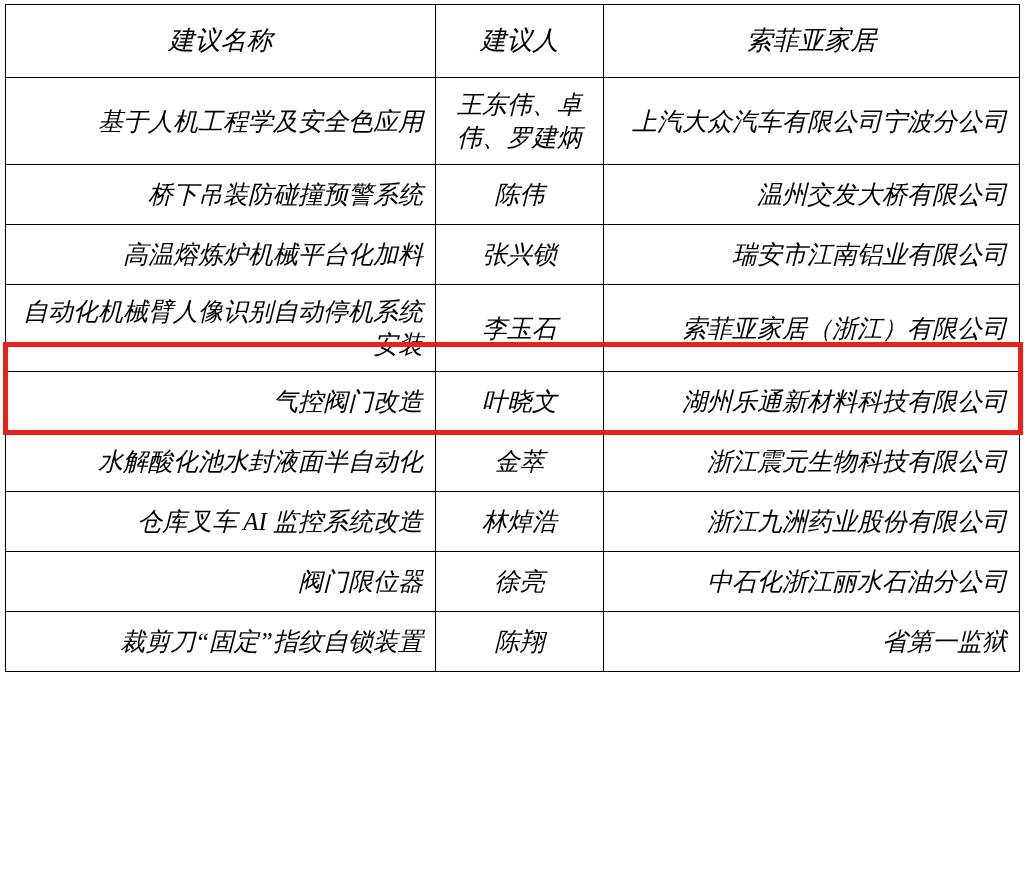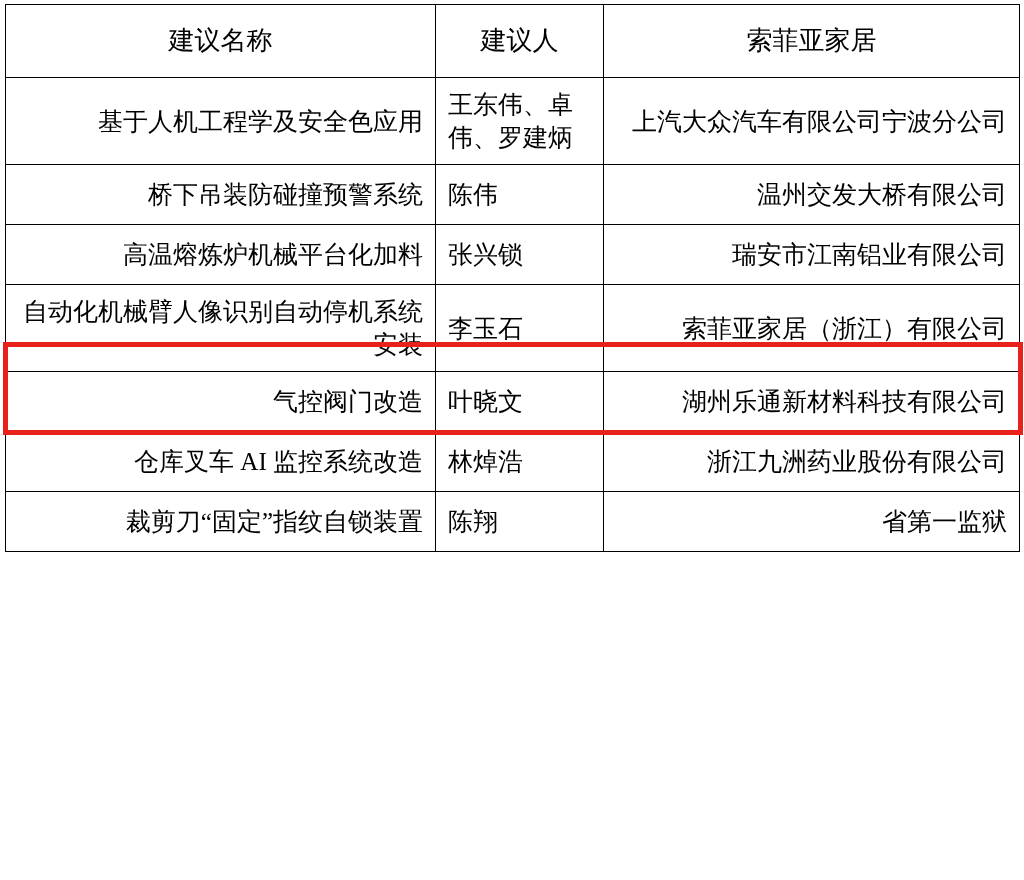--- a/index.html
+++ b/index.html
@@ -18,20 +18,21 @@
     position: relative;
     width: 1024px;
     height: 880px;
     box-sizing: border-box;
   }
   table.proposal-table {
     border-collapse: collapse;
     table-layout: fixed;
     width: 1014px;
     margin: 4px 0 0 5px;
+    font-style: italic;
   }
   table.proposal-table col.c0 { width: 430px; }
   table.proposal-table col.c1 { width: 168px; }
   table.proposal-table col.c2 { width: 416px; }
 
   table.proposal-table th,
   table.proposal-table td {
     border: 1px solid #000000;
     padding: 10px 12px;
     vertical-align: middle;
@@ -42,21 +43,21 @@
   table.proposal-table thead th {
     text-align: center;
     font-size: 26px;
     height: 56px;
     padding: 8px 10px;
   }
   table.proposal-table td.col-name {
     text-align: right;
   }
   table.proposal-table td.col-person {
-    text-align: left;
+    text-align: center;
   }
   table.proposal-table td.col-unit {
     text-align: right;
   }
   table.proposal-table tbody tr {
     height: 60px;
   }
   
   .highlight-box {
     position: absolute;
@@ -103,23 +104,33 @@
         <td class="col-name">自动化机械臂人像识别自动停机系统安装</td>
         <td class="col-person">李玉石</td>
         <td class="col-unit">索菲亚家居（浙江）有限公司</td>
       </tr>
       <tr>
         <td class="col-name">气控阀门改造</td>
         <td class="col-person">叶晓文</td>
         <td class="col-unit">湖州乐通新材料科技有限公司</td>
       </tr>
       <tr>
+        <td class="col-name">水解酸化池水封液面半自动化</td>
+        <td class="col-person">金萃</td>
+        <td class="col-unit">浙江震元生物科技有限公司</td>
+      </tr>
+      <tr>
         <td class="col-name">仓库叉车 AI 监控系统改造</td>
         <td class="col-person">林焯浩</td>
         <td class="col-unit">浙江九洲药业股份有限公司</td>
+      </tr>
+      <tr>
+        <td class="col-name">阀门限位器</td>
+        <td class="col-person">徐亮</td>
+        <td class="col-unit">中石化浙江丽水石油分公司</td>
       </tr>
       <tr>
         <td class="col-name">裁剪刀“固定”指纹自锁装置</td>
         <td class="col-person">陈翔</td>
         <td class="col-unit">省第一监狱</td>
       </tr>
     </tbody>
   </table>
 
   <div class="highlight-box" id="highlight-box" style="left: 2.5px; top: 337.5px; width: 1020px; height: 93px; border-color: rgb(232, 34, 26);"></div>

